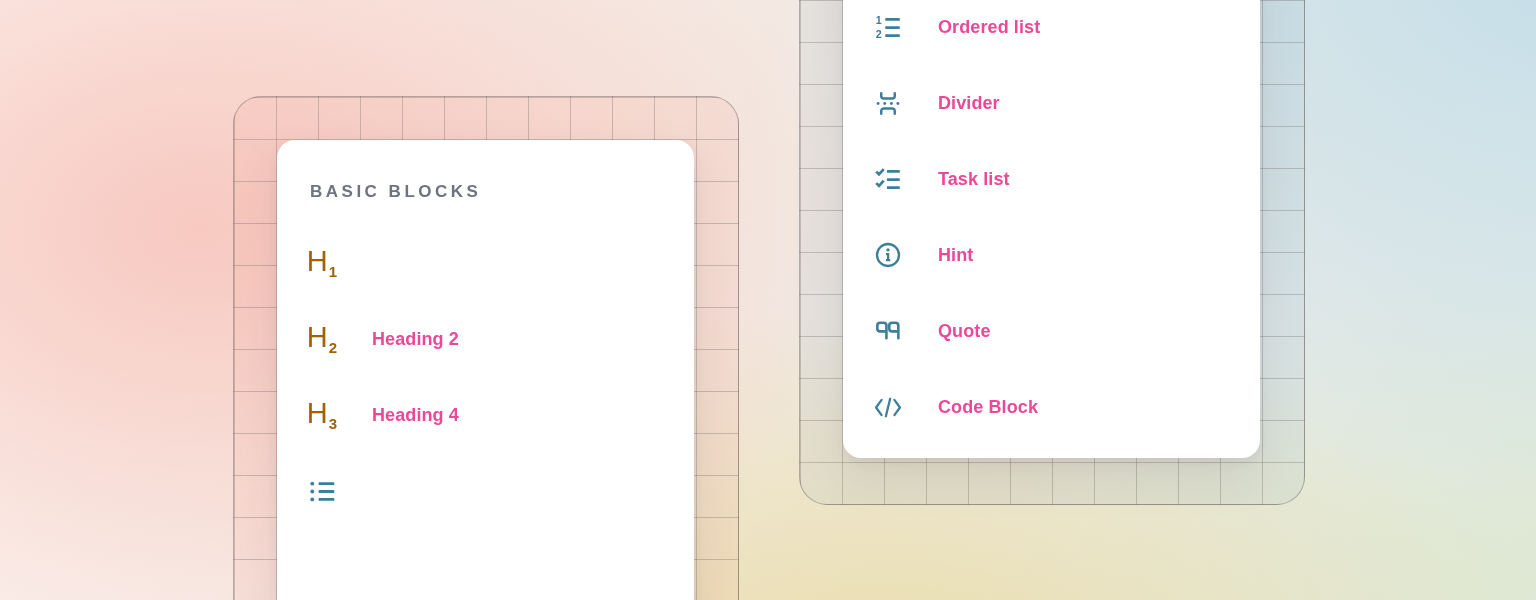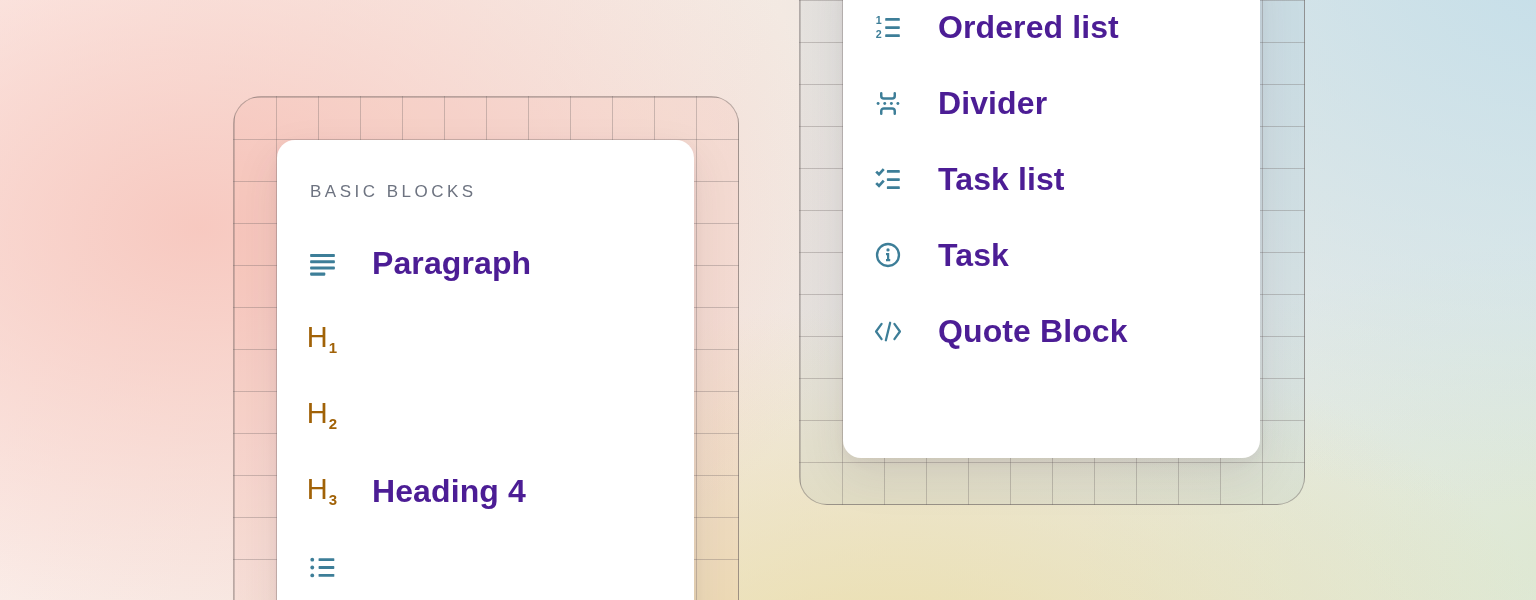--- a/index.html
+++ b/index.html
@@ -28,71 +28,61 @@
   
   .card{
     position:absolute;background:#ffffff;border-radius:18px;
     box-shadow:0 18px 45px rgba(70,45,70,.10),0 4px 12px rgba(70,45,70,.05);
   }
   .card.left-card{left:277px;top:140px;width:417px;height:520px;padding-top:40px;box-sizing:border-box;}
   .card.right-card{left:843px;top:-50px;width:417px;height:508px;padding-top:39px;box-sizing:border-box;}
 
   .section-label{
     margin:0 0 21px 33px;height:24px;line-height:24px;
-    font-size:17px;font-weight:400;letter-spacing:3.5px;color:#6d7380;
+    font-size:17px;font-weight:700;letter-spacing:3.5px;color:#6d7380;
   }
 
   .menu-item{height:76px;display:flex;align-items:center;padding-left:28px;cursor:pointer;}
   .menu-item .icon{
     width:34px;height:34px;display:flex;align-items:center;justify-content:center;
     margin-right:33px;flex:0 0 34px;color:#3d7e98;
   }
-  .menu-item .label{font-size:32px;font-weight:600;color:#4c1d95;letter-spacing:.1px;}
+  .menu-item .label{font-size:18px;font-weight:600;color:#ec4899;letter-spacing:.1px;}
 
   .h-icon{font-size:29px;font-weight:400;color:#a16207;line-height:1;white-space:nowrap;}
   .h-icon sub{font-size:15px;font-weight:700;margin-left:1px;}
 
   svg{display:block;}
   .stroke{stroke:#3d7e98;fill:none;}
   .fill{fill:#3d7e98;}
   svg text{fill:#3d7e98;font-family:"Liberation Sans",sans-serif;font-weight:700;font-size:9.5px;}
 </style>
 </head>
 <body>
 
 <div class="stage">
 
   <div class="grid-panel left"></div>
   <div class="grid-panel right"></div>
 
   <div class="card left-card">
     <div class="section-label">BASIC BLOCKS</div>
 
-    <div class="menu-item">
-      <span class="icon">
-        <svg width="27" height="27" viewBox="0 0 24 24">
-          <rect class="fill" x="1" y="3.6" width="22" height="2.7" rx="0.7"></rect>
-          <rect class="fill" x="1" y="9.1" width="22" height="2.7" rx="0.7"></rect>
-          <rect class="fill" x="1" y="14.6" width="22" height="2.7" rx="0.7"></rect>
-          <rect class="fill" x="1" y="20.1" width="13.5" height="2.7" rx="0.7"></rect>
-        </svg>
-      </span>
-      <span class="label">Paragraph</span>
-    </div>
 
     <div class="menu-item">
       <span class="icon">
         <span class="h-icon"><span>H</span><sub>1</sub></span>
       </span>
     </div>
 
     <div class="menu-item">
       <span class="icon">
         <span class="h-icon"><span>H</span><sub>2</sub></span>
       </span>
+      <span class="label">Heading 2</span>
     </div>
 
     <div class="menu-item">
       <span class="icon">
         <span class="h-icon"><span>H</span><sub>3</sub></span>
       </span>
       <span class="label">Heading 4</span>
     </div>
 
     <div class="menu-item">
@@ -152,29 +142,38 @@
     </div>
 
     <div class="menu-item">
       <span class="icon">
         <svg width="28" height="28" viewBox="0 0 24 24">
           <circle class="stroke" stroke-width="2" cx="12" cy="12" r="9.4"></circle>
           <circle class="fill" cx="12" cy="7.7" r="1.4"></circle>
           <path class="stroke" stroke-width="1.9" d="M10.3,11.3 h1.8 v5.1 M10.3,16.4 h3.6"></path>
         </svg>
       </span>
-      <span class="label">Task</span>
+      <span class="label">Hint</span>
     </div>
 
+    <div class="menu-item">
+      <span class="icon">
+        <svg width="32" height="27" viewBox="0 0 26 24">
+          <path class="stroke" stroke-width="2.3" stroke-linecap="round" d="M11.6,18 V6.8 Q11.6,4.2 9,4.2 H6.1 Q3.5,4.2 3.5,6.8 V9.3 Q3.5,11.9 6.1,11.9 H11.6"></path>
+          <path class="stroke" stroke-width="2.3" stroke-linecap="round" d="M22.2,18 V6.8 Q22.2,4.2 19.6,4.2 H16.7 Q14.1,4.2 14.1,6.8 V9.3 Q14.1,11.9 16.7,11.9 H22.2"></path>
+        </svg>
+      </span>
+      <span class="label">Quote</span>
+    </div>
 
     <div class="menu-item">
       <span class="icon">
         <svg width="32" height="27" viewBox="0 0 26 24">
           <polyline class="stroke" stroke-width="2" stroke-linecap="round" stroke-linejoin="round" points="7.3,5.2 2.4,12 7.3,18.8"></polyline>
           <polyline class="stroke" stroke-width="2" stroke-linecap="round" stroke-linejoin="round" points="18.7,5.2 23.6,12 18.7,18.8"></polyline>
           <line class="stroke" stroke-width="2" stroke-linecap="round" x1="14.9" y1="4.2" x2="11.1" y2="19.8"></line>
         </svg>
       </span>
-      <span class="label">Quote Block</span>
+      <span class="label">Code Block</span>
     </div>
   </div>
 
 </div>
 
 </body></html>

